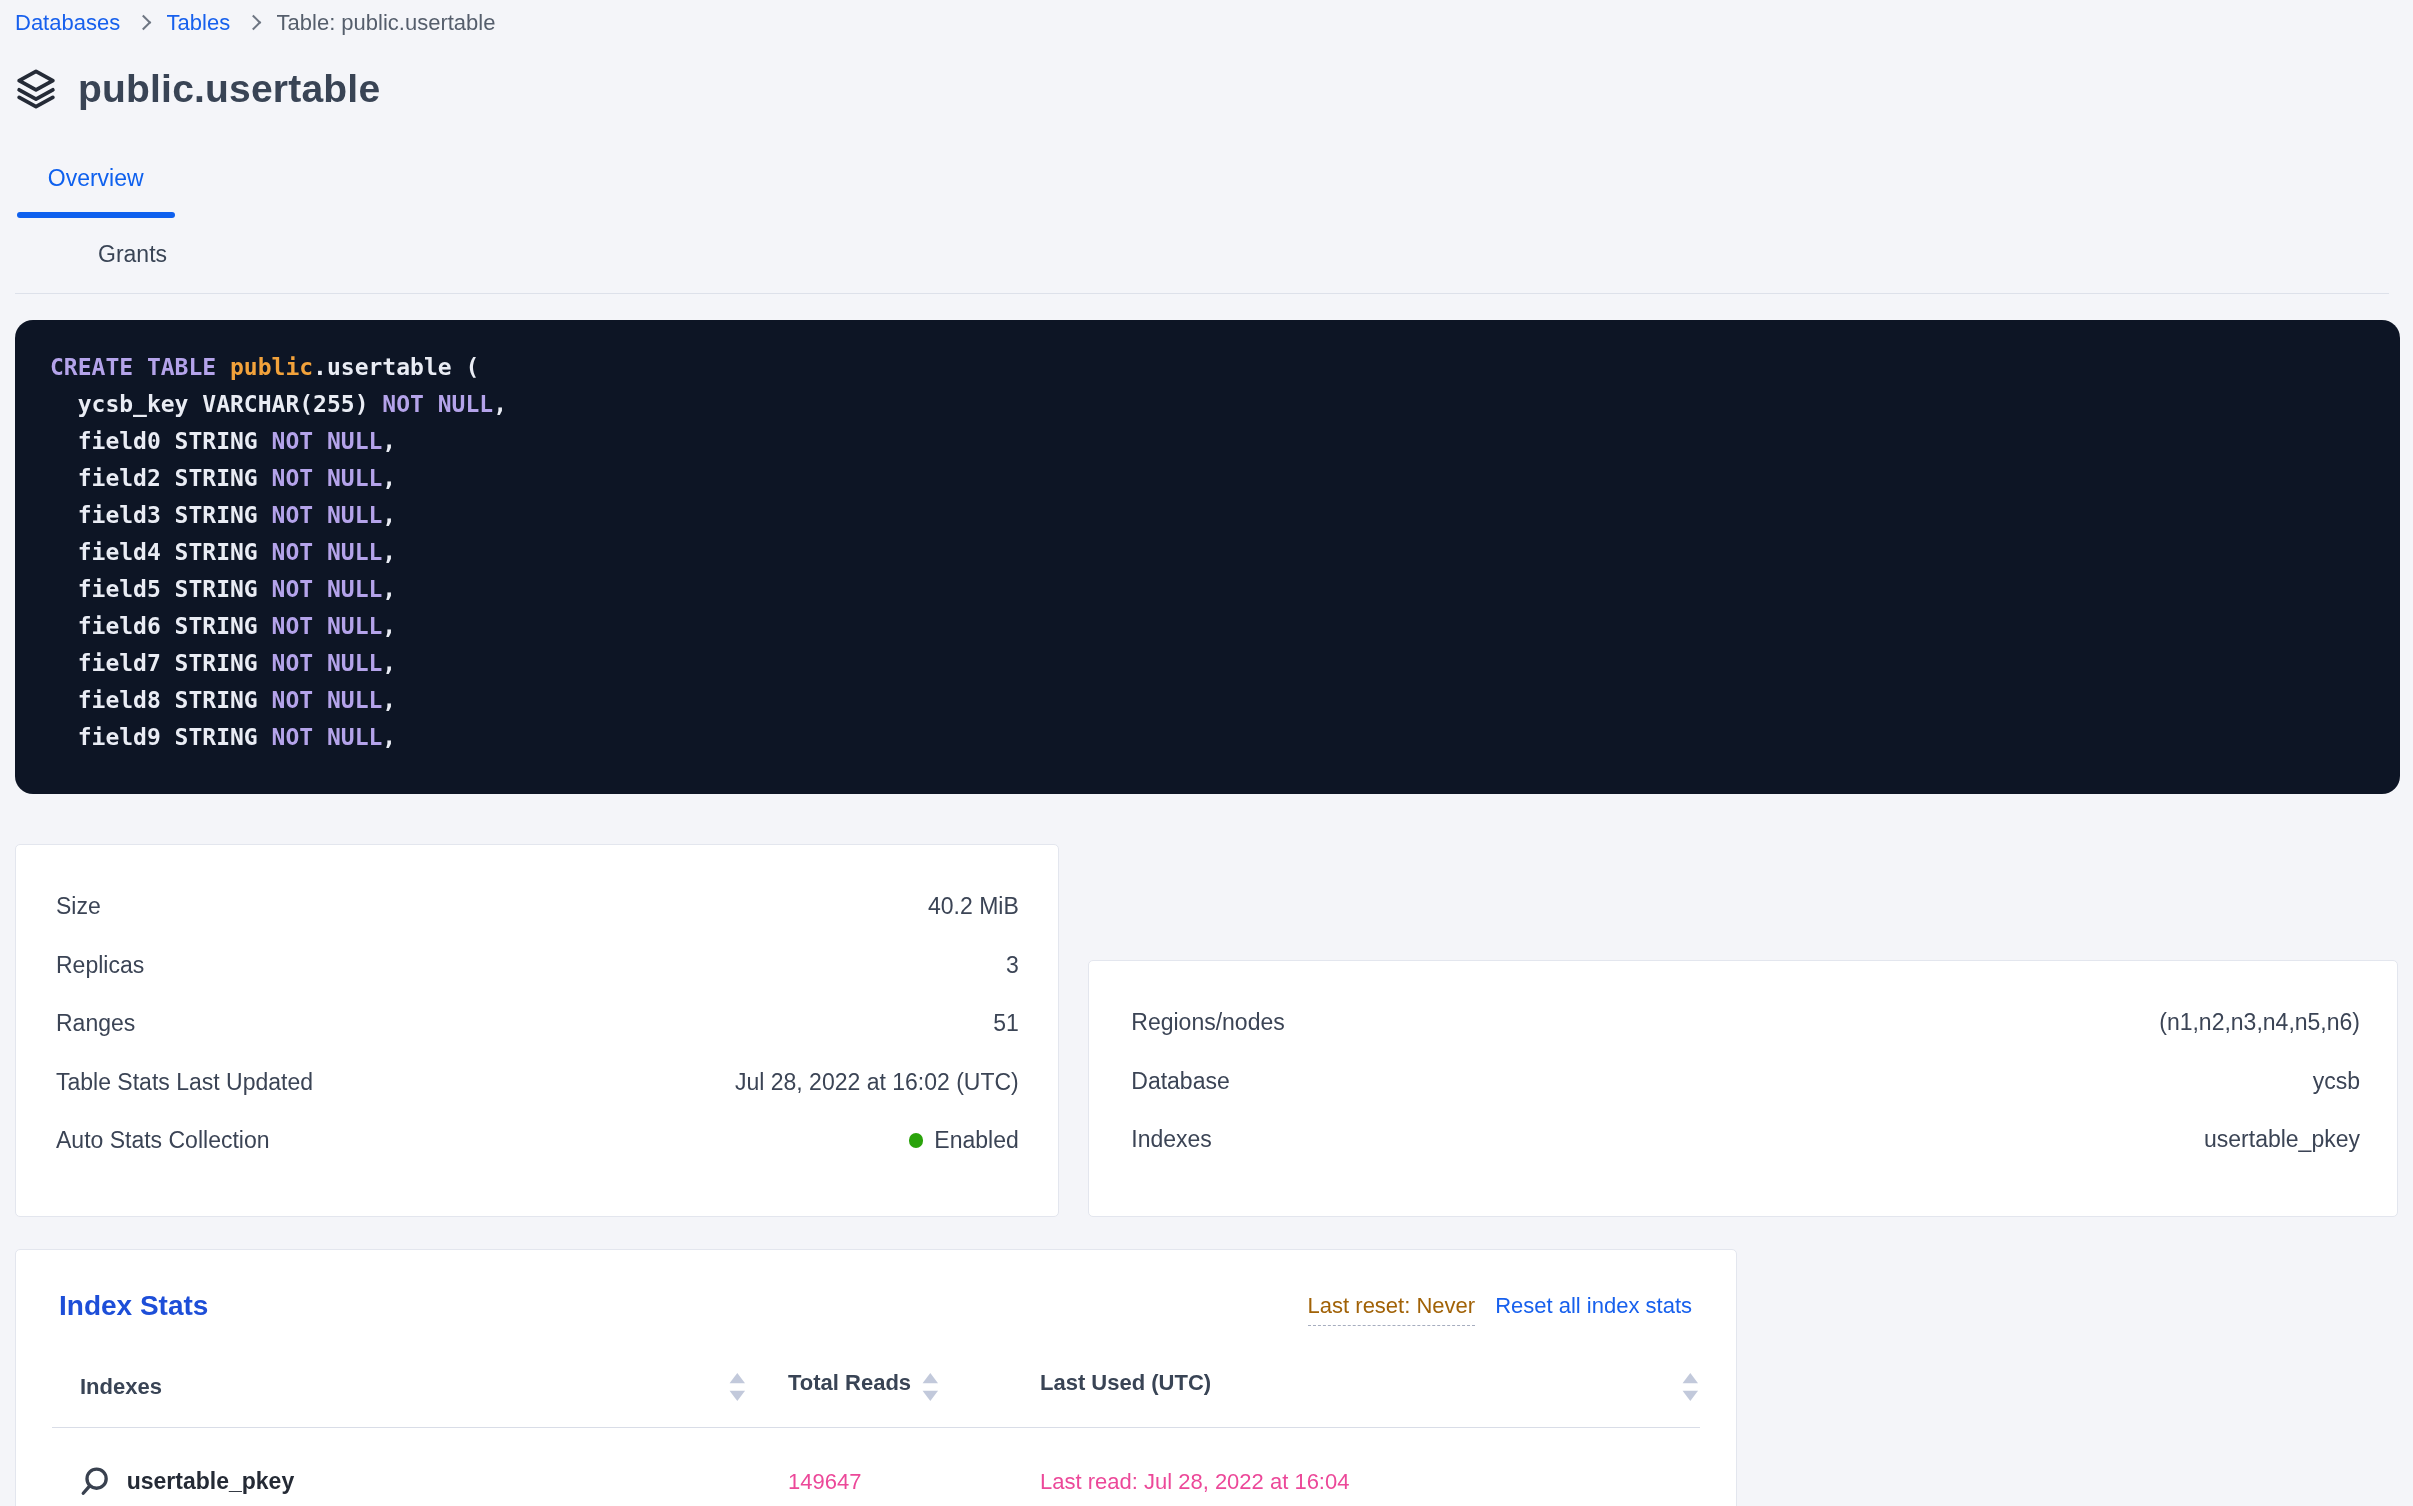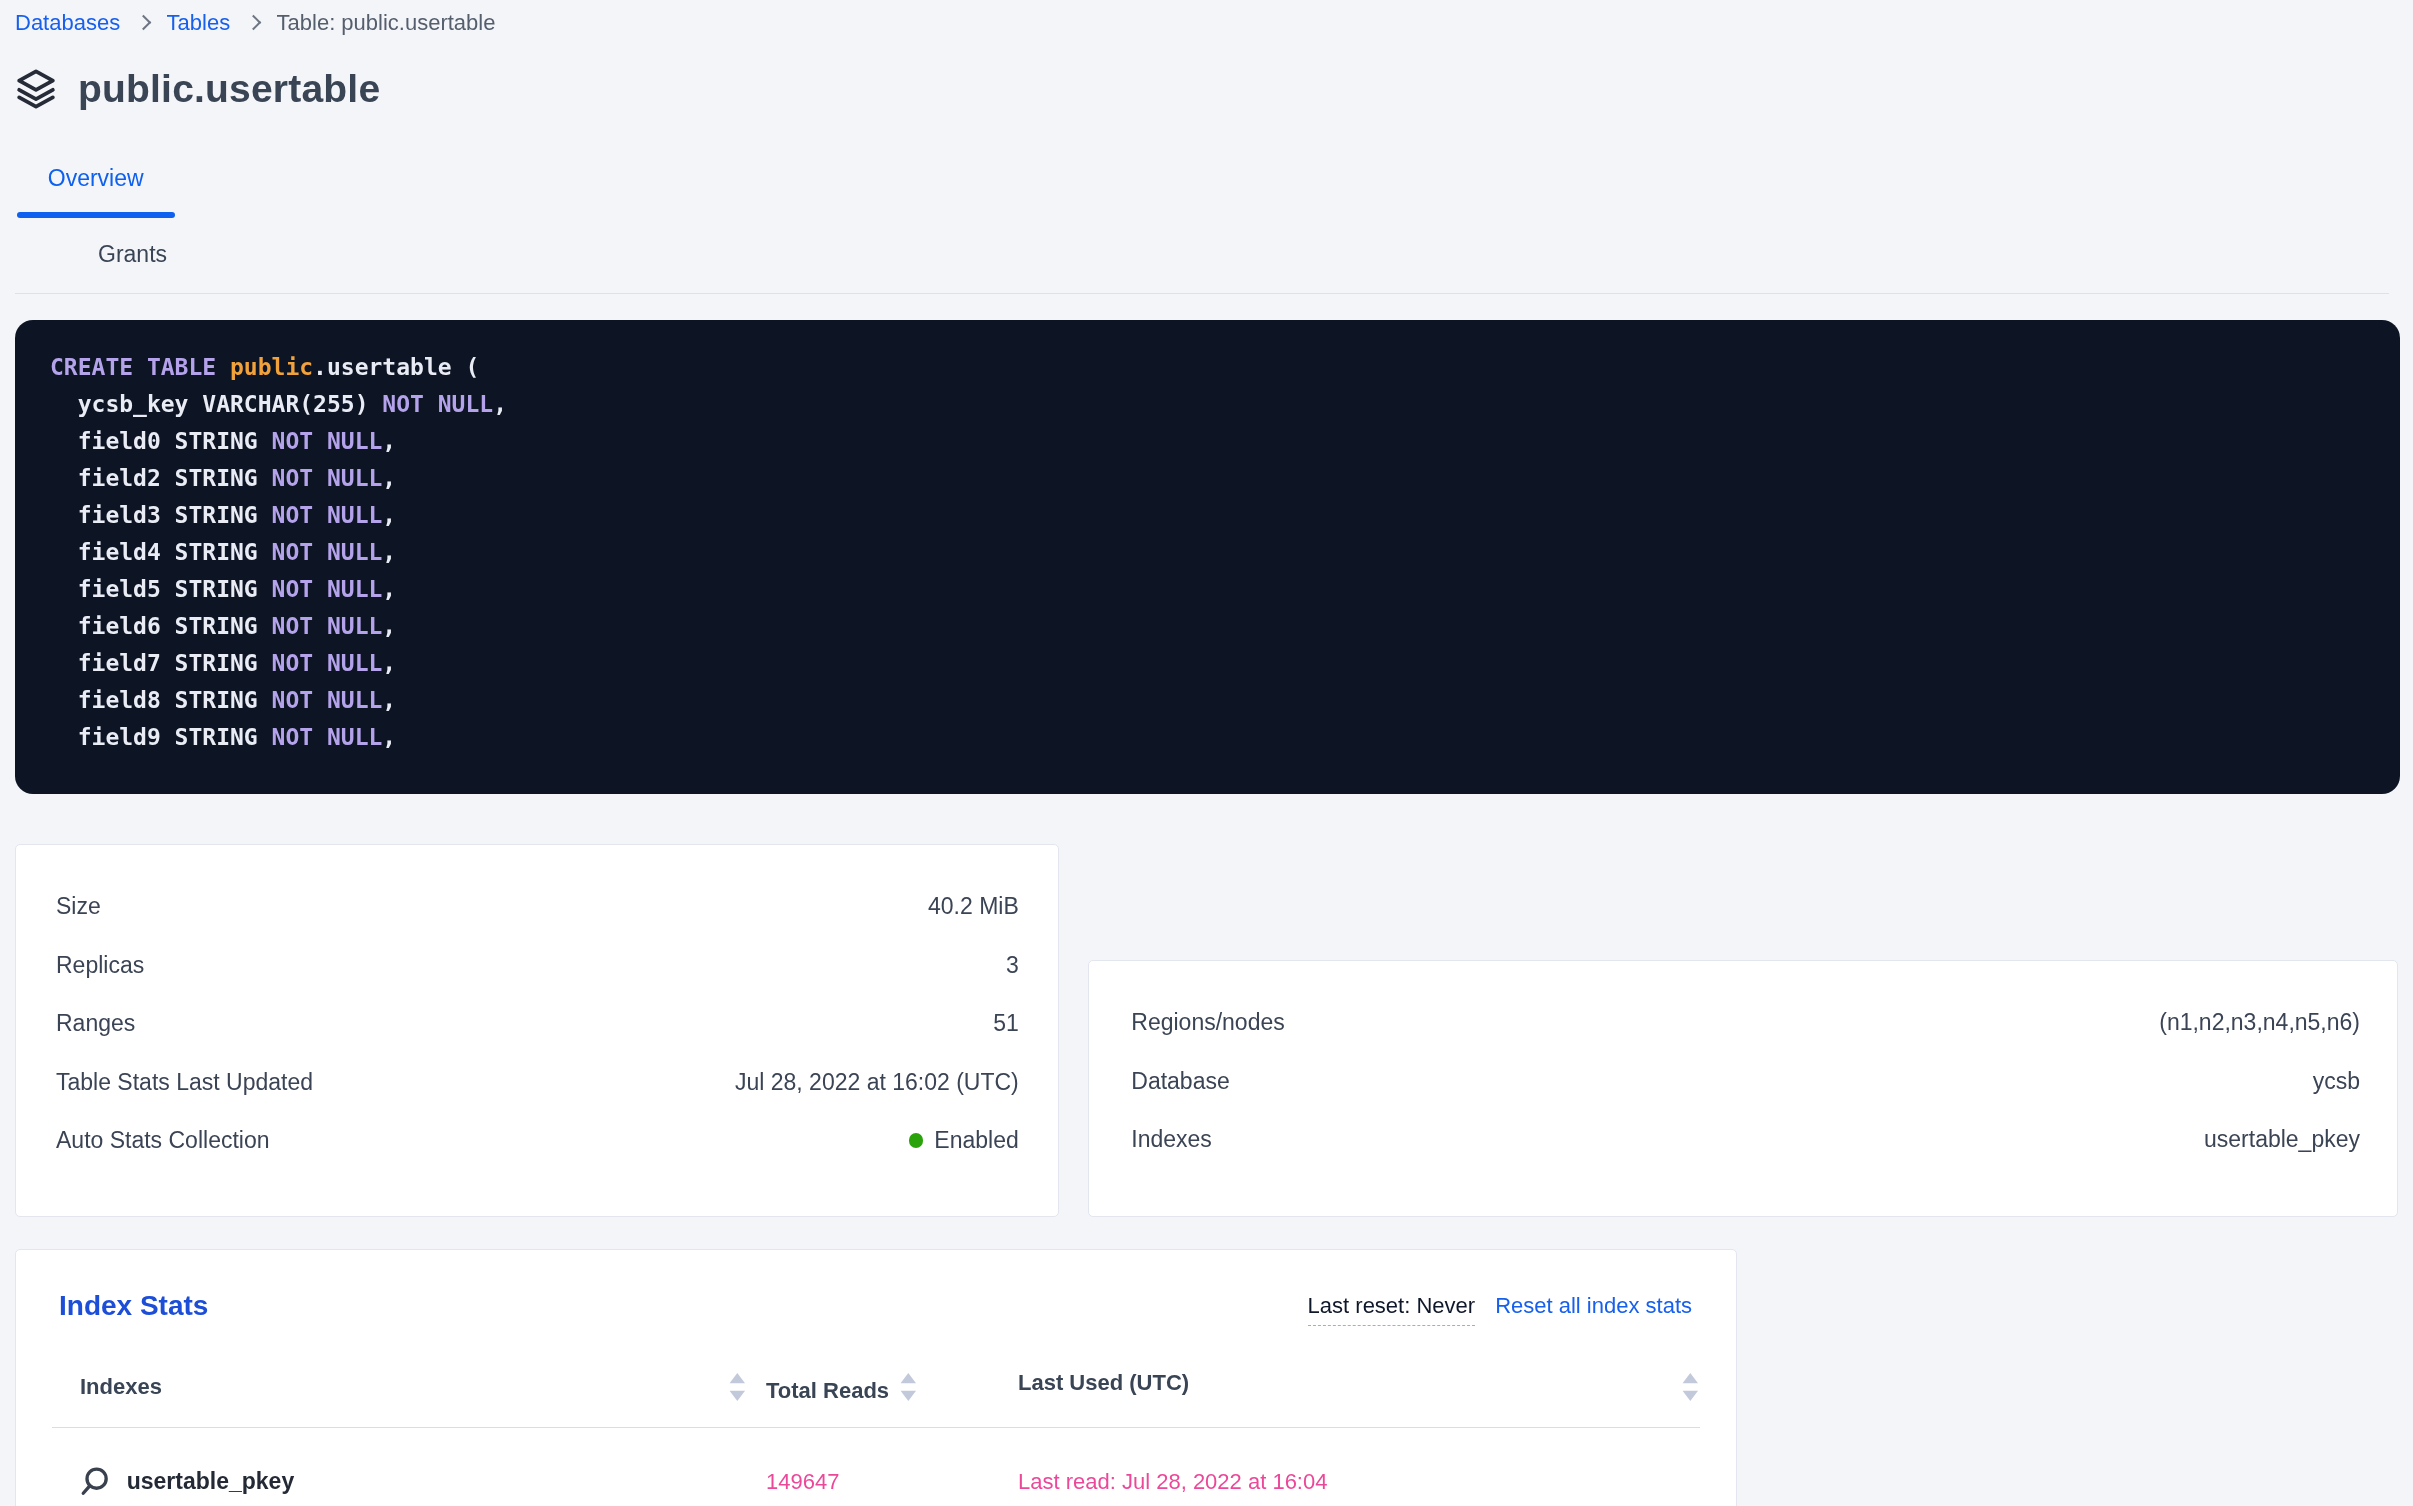--- a/index.html
+++ b/index.html
@@ -42,27 +42,27 @@
   .stat-row { display:flex; justify-content:space-between; align-items:center; height:29px; font-size:23px; margin-bottom:29.5px; }
   .stat-row:last-child { margin-bottom:0; }
   .stat-label { color:#3b4455; }
   .stat-value { color:#3b4455; display:flex; align-items:center; }
   .green-dot { display:inline-block; width:14.3px; height:14.3px; border-radius:50%; background:#2aa30b; margin-right:11px; }
   
   .index-card { margin:32px 15px 0 15px; width:1722px; height:333px; background:#ffffff; border:0.8px solid #e3e6ee; border-radius:5px; overflow:hidden; }
   .index-header { padding:40px 44px 0 43px; display:flex; justify-content:space-between; align-items:flex-start; }
   .index-title { font-size:28px; font-weight:800; color:#1d4ed8; }
   .index-header-right { display:flex; align-items:baseline; gap:20px; font-size:22px; padding-top:3.4px; }
-  .last-reset { color:#0f172a; border-bottom:1.7px dashed #a6adbf; padding-bottom:5.9px; cursor:default; }
+  .last-reset { color:#a16207; border-bottom:1.7px dashed #a6adbf; padding-bottom:5.9px; cursor:default; }
   .reset-link { color:#1760ed; cursor:pointer; text-decoration:none; }
   .istats-table { margin:0 36px; }
   .thead-row { display:flex; align-items:center; padding:44px 0 23px; border-bottom:1.7px solid #d9dde7; }
   .trow { display:flex; align-items:center; height:108px; border-bottom:1.7px solid #d9dde7; }
   .col1 { width:695px; flex:none; display:flex; align-items:center; justify-content:space-between; padding-left:28px; }
-  .col2 { margin-left:19px; width:212px; flex:none; display:flex; align-items:flex-end; }
+  .col2 { margin-left:41px; width:212px; flex:none; display:flex; align-items:flex-start; }
   .col3 { margin-left:40px; flex:1; display:flex; align-items:flex-start; justify-content:space-between; }
   .th-label { font-size:22px; font-weight:600; color:#394455; }
   .sort-icon { width:18.6px; height:34px; flex:none; cursor:pointer; }
   .col2 .sort-icon { margin-left:10px; }
   .cell-name { display:flex; align-items:center; }
   .magnifier-icon { width:29px; height:30px; margin-right:17.7px; flex:none; }
   .index-name { font-size:23px; font-weight:700; color:#242a35; }
   .cell-text { font-size:22px; color:#ec4899; }
   .col2 .cell-text { padding-left:0; }
 </style>

